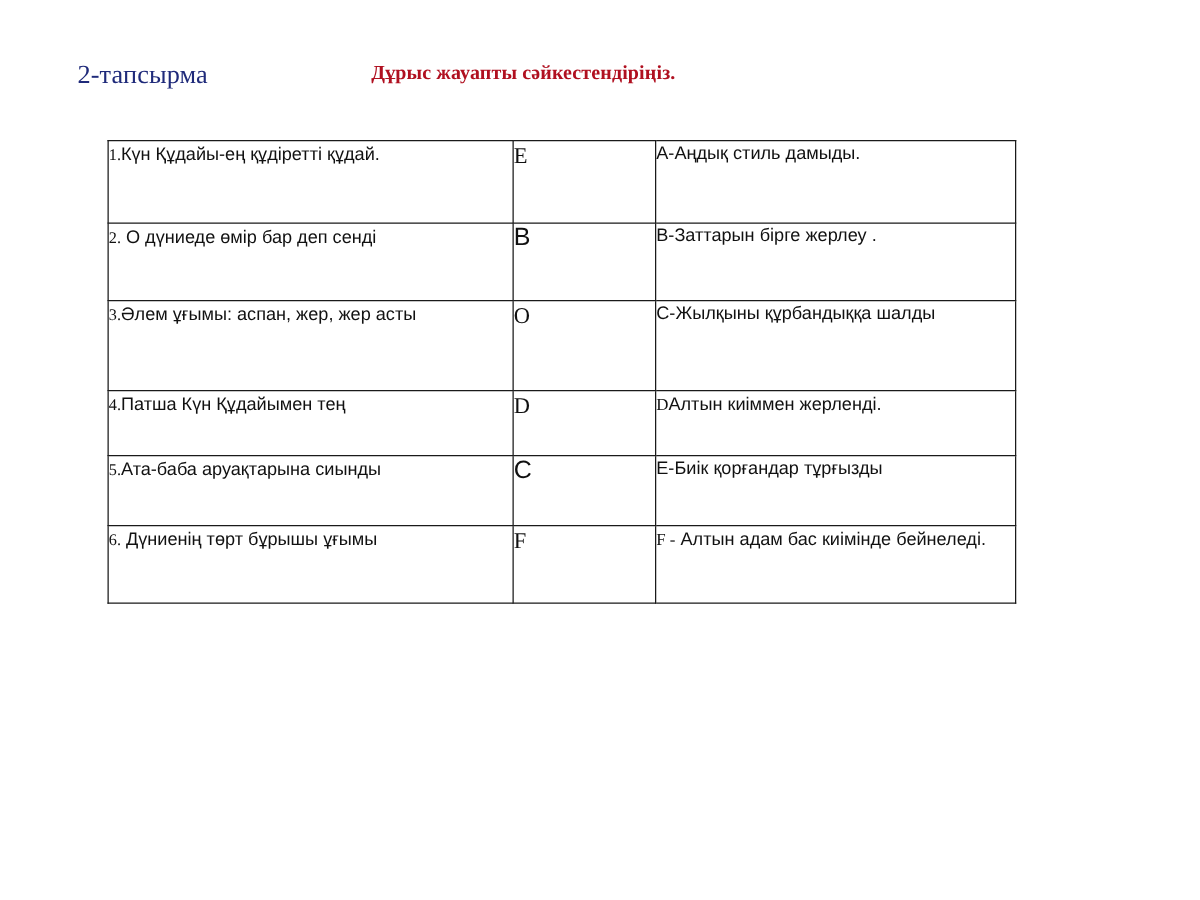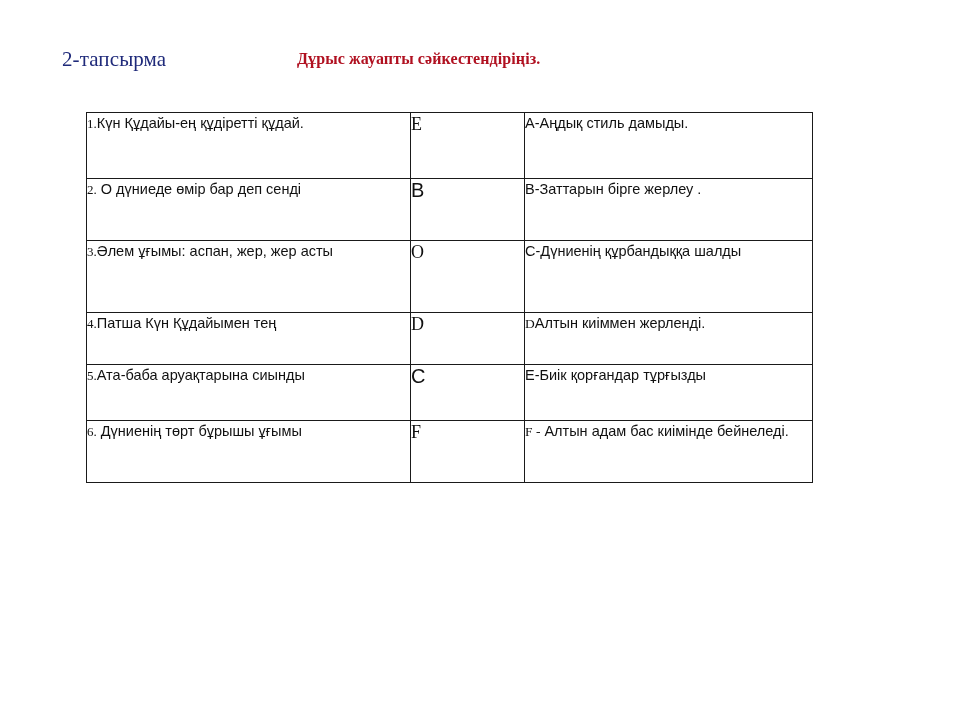--- a/index.html
+++ b/index.html
@@ -173,21 +173,21 @@
       </tr>
 
       <tr class="row-h3">
         <td class="cell-left">
           <span class="num">3.</span><span>Әлем ұғымы: аспан, жер, жер асты</span>
         </td>
         <td class="cell-mid">
           <span class="letter-serif">O</span>
         </td>
         <td class="cell-right">
-          <span class="mark-sans">C-</span><span>Дүниенің құрбандыққа шалды</span>
+          <span class="mark-sans">C-</span><span>Жылқыны құрбандыққа шалды</span>
         </td>
       </tr>
 
       <tr class="row-h4">
         <td class="cell-left">
           <span class="num">4.</span><span>Патша Күн Құдайымен тең</span>
         </td>
         <td class="cell-mid">
           <span class="letter-serif">D</span>
         </td>

